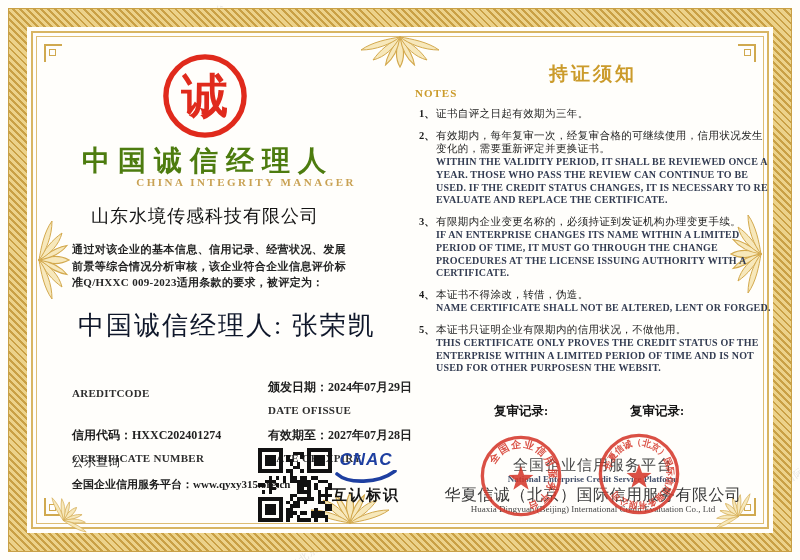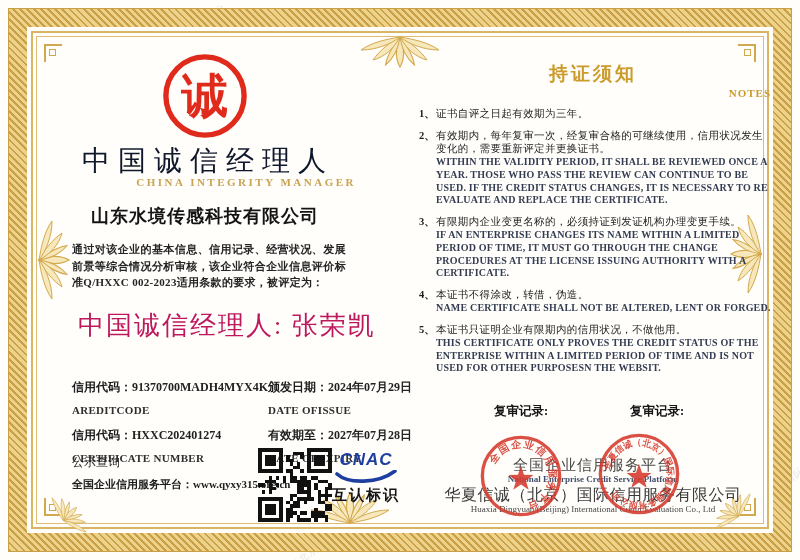--- a/index.html
+++ b/index.html
@@ -24,50 +24,50 @@
   .lotus.left{left:12px;top:244px;transform:rotate(90deg);}
   .lotus.right{right:12px;top:238px;transform:rotate(-90deg);}
   .lotus.bl2{left:28px;bottom:30px;transform:rotate(45deg) scale(.62);}
   .lotus.br2{right:26px;bottom:34px;transform:rotate(-45deg) scale(.62);}
   
   .wm{position:absolute;font-size:9.5px;color:#9b9b9b;opacity:.26;white-space:nowrap;
       letter-spacing:1px;pointer-events:none;}
   
   .logo{position:absolute;left:161px;top:52px;width:88px;height:88px;}
   .title-cn{position:absolute;left:60px;top:142px;width:296px;text-align:center;
-            font-family:"Liberation Sans",sans-serif;font-weight:normal;font-size:28px;
-            letter-spacing:8px;color:#0f172a;white-space:nowrap;}
+            font-family:"Liberation Sans",sans-serif;font-weight:bold;font-size:28px;
+            letter-spacing:8px;color:#4d7c0f;white-space:nowrap;}
   .title-en{position:absolute;left:60px;top:176px;width:296px;text-align:right;
             font-weight:bold;font-size:11px;letter-spacing:2.5px;color:#c9a254;}
   .company{position:absolute;left:55px;top:204px;width:300px;text-align:center;
-           font-family:"Liberation Sans",sans-serif;font-weight:bold;font-size:18px;
+           font-family:"Liberation Sans",sans-serif;font-weight:normal;font-size:18px;
            letter-spacing:1px;color:#141414;}
   .intro{position:absolute;left:72px;top:241px;width:274px;font-size:11px;font-weight:600;
          line-height:1.5;color:#242424;text-align:justify;letter-spacing:.3px;}
-  .award{position:absolute;left:78px;top:308px;width:290px;font-size:26px;color:#be185d;
+  .award{position:absolute;left:78px;top:308px;width:290px;font-size:26px;color:#0f172a;
          letter-spacing:2px;white-space:nowrap;}
   .fields{position:absolute;left:72px;top:379px;width:322px;display:grid;
           grid-template-columns:196px 1fr;grid-row-gap:11px;}
   .field .row{white-space:nowrap;font-size:12px;}
   .field .lab{font-weight:bold;color:#1c1c1c;}
   .field .val{font-weight:bold;color:#222;}
   .field .sub{font-size:11px;font-weight:bold;color:#2e2e2e;margin-top:8px;letter-spacing:.3px;}
   .query-title{position:absolute;left:72px;top:454px;font-size:12px;font-weight:normal;color:#1c1c1c;}
   .query-line{position:absolute;left:72px;top:477px;font-size:11px;font-weight:bold;color:#1c1c1c;white-space:nowrap;}
   .qr{position:absolute;left:258px;top:448px;width:74px;height:74px;}
   .cnac{position:absolute;left:334px;top:450px;width:64px;text-align:center;}
   .cnac-text{font-family:"Liberation Sans",sans-serif;font-weight:bold;font-style:italic;
              font-size:17px;color:#1e3fa0;letter-spacing:1px;}
   .cnac-sub{position:absolute;left:332px;top:486px;width:72px;font-size:15px;font-weight:bold;
             color:#151515;letter-spacing:2px;white-space:nowrap;}
   
   .notes-title{position:absolute;left:415px;top:61px;width:356px;text-align:center;
                font-family:"Liberation Sans",sans-serif;font-weight:bold;font-size:19px;
                letter-spacing:3px;color:#cb9b2b;}
-  .notes-sub{position:absolute;left:415px;top:87px;width:356px;text-align:right;
+  .notes-sub{position:absolute;left:415px;top:87px;width:356px;text-align:left;
              font-weight:bold;font-size:11px;letter-spacing:1px;color:#cb9b2b;}
   .notes-list{position:absolute;left:419px;top:107px;width:354px;}
   .note-item{display:flex;margin-bottom:8px;}
   .note-num{flex:0 0 17px;font-size:10.5px;font-weight:bold;color:#1d1d1d;}
   .note-cn{font-size:10.5px;font-weight:normal;color:#1d1d1d;line-height:1.25;letter-spacing:.4px;margin-bottom:1px;}
   .note-en{font-size:10px;font-weight:bold;color:#333c52;line-height:1.27;letter-spacing:.2px;}
   .review-left{position:absolute;left:494px;top:403px;font-size:12.5px;font-weight:bold;color:#151515;}
   .review-right{position:absolute;left:630px;top:403px;font-size:12.5px;font-weight:bold;color:#151515;}
   .footer{position:absolute;left:408px;top:457px;width:370px;text-align:center;line-height:1.15;}
   .footer .f1{font-size:15px;color:#4a4a4a;letter-spacing:1px;}
@@ -144,26 +144,25 @@
     </svg>
 
   <svg class="logo" viewBox="0 0 90 90">
     <circle cx="45" cy="45" r="40" fill="none" stroke="#e02a1c" stroke-width="5.5"></circle>
     <text x="45" y="61" text-anchor="middle" font-size="48" font-weight="bold" fill="#e02a1c" font-family="Liberation Serif, serif">诚</text>
   </svg>
 
   <div class="title-cn">中国诚信经理人</div>
   <div class="title-en">CHINA INTEGRITY MANAGER</div>
   <div class="company">山东水境传感科技有限公司</div>
-  <div class="intro">通过对该企业的基本信息、信用记录、经营状况、发展前景等综合情况分析审核，该企业符合企业信息评价标准Q/HXXC 002-2023适用条款的要求，被评定为：</div>
+  <div class="intro">通过对该企业的基本信息、信用记录、经营状况、发展前景等综合情况分析审核，该企业符合企业信息评价标准Q/HXXC 009-2023适用条款的要求，被评定为：</div>
   <div class="award">中国诚信经理人: 张荣凯</div>
 
   <div class="fields" id="fields-grid">
   <div class="field">
-    <div class="row"><span class="lab">信用代码：</span><span class="val">91370700MADH4MYX4K</span></div>
     <div class="sub">AREDITCODE</div>
   </div>
 
   <div class="field">
     <div class="row"><span class="lab">颁发日期：</span><span class="val">2024年07月29日</span></div>
     <div class="sub">DATE OFISSUE</div>
   </div>
 
   <div class="field">
     <div class="row"><span class="lab">信用代码：</span><span class="val">HXXC202401274</span></div>

